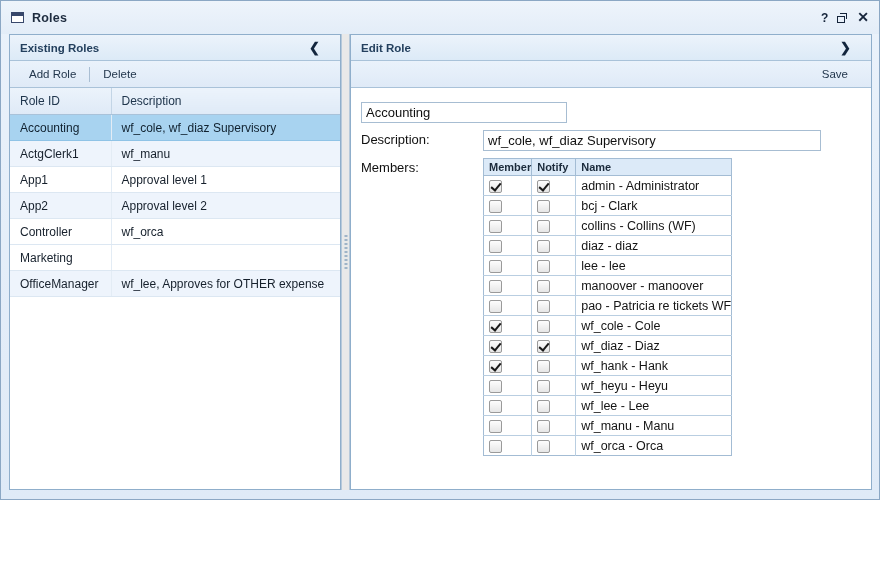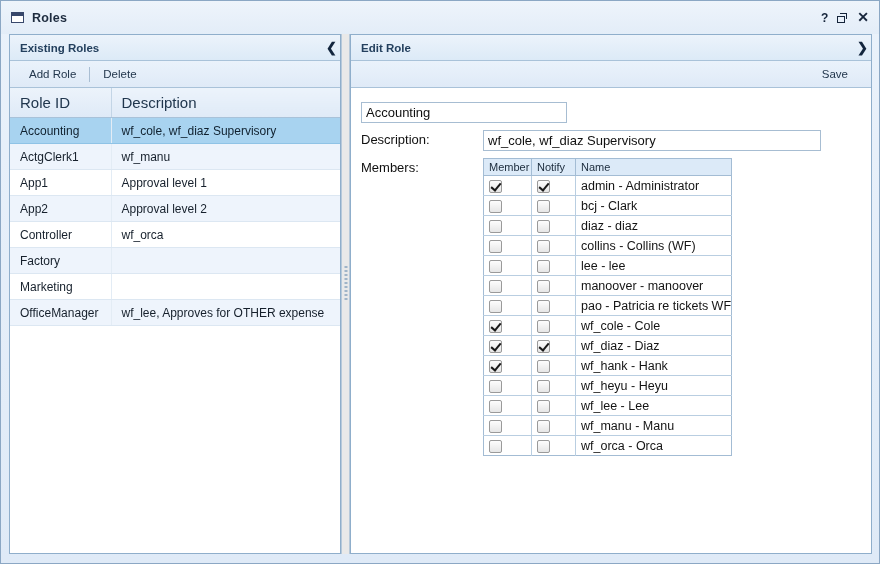--- a/index.html
+++ b/index.html
@@ -14,21 +14,21 @@
     font-size: 12px;
     color: #1f1f1f;
     overflow: hidden;
   }
 
   
   .window {
     position: absolute;
     left: 0; top: 0;
     width: 880px;
-    height: 564px;
+    height: 500px;
     box-sizing: border-box;
     background: linear-gradient(to bottom, #eaf2fb 0%, #dfeaf7 100%);
     border: 1px solid #8ba7c4;
     display: flex;
     flex-direction: column;
   }
 
   
   .titlebar {
     height: 33px;
@@ -145,21 +145,21 @@
       transparent 2px, transparent 4px
     );
   }
 
   
   .panel-header {
     height: 26px;
     flex: 0 0 26px;
     display: flex;
     align-items: center;
-    padding: 0 3px 0 10px;
+    padding: 0 20px 0 10px;
     background: linear-gradient(to bottom, #ecf3fb 0%, #dceaf7 100%);
     border-bottom: 1px solid #a9c2d9;
     box-sizing: border-box;
   }
   .panel-header-title {
     font-weight: bold;
     font-size: 11.5px;
     color: #24405e;
   }
   .ph-spacer { flex: 1; }
@@ -211,21 +211,21 @@
     width: 100%;
     border-collapse: collapse;
     table-layout: fixed;
     font-size: 12px;
   }
   table.roles-grid th {
     background: linear-gradient(to bottom, #ecf3fb 0%, #dfeaf7 100%);
     border-bottom: 1px solid #a9c2d9;
     border-right: 1px solid #c3d5e6;
     font-weight: normal;
-    font-size: 15px;
+    font-size: 12px;
     color: #20364d;
     text-align: left;
     padding: 6px 0 6px 10px;
     height: 25px;
     box-sizing: border-box;
   }
   table.roles-grid th:last-child { border-right: none; }
   table.roles-grid td {
     padding: 4px 0 4px 10px;
     height: 26px;
@@ -285,21 +285,21 @@
     border-collapse: collapse;
     table-layout: fixed;
     border: 1px solid #a3bcd4;
     font-size: 12.5px;
     background: #ffffff;
   }
   table.members th {
     background: #dceaf8;
     border-right: 1px solid #a3bcd4;
     border-bottom: 1px solid #a3bcd4;
-    font-weight: normal;
+    font-weight: bold;
     font-size: 11px;
     color: #1b2b3c;
     text-align: left;
     padding: 2px 0 2px 5px;
     height: 16px;
     box-sizing: border-box;
   }
   table.members th:last-child { border-right: none; }
   table.members td {
     border-right: 1px solid #b9cee1;
@@ -399,24 +399,20 @@
                 <td>Approval level 1</td>
               </tr>
               <tr class="row-alt">
                 <td>App2</td>
                 <td>Approval level 2</td>
               </tr>
               <tr>
                 <td>Controller</td>
                 <td>wf_orca</td>
               </tr>
-              <tr class="row-alt">
-                <td>Factory</td>
-                <td></td>
-              </tr>
               <tr>
                 <td>Marketing</td>
                 <td></td>
               </tr>
               <tr class="row-alt">
                 <td>OfficeManager</td>
                 <td>wf_lee, Approves for OTHER expense</td>
               </tr>
             </tbody>
         </table>
@@ -470,26 +466,26 @@
                   <td>admin - Administrator</td>
                 </tr>
                 <tr>
                   <td class="cell-ck"><span class="ckbox"></span></td>
                   <td class="cell-ck"><span class="ckbox"></span></td>
                   <td>bcj - Clark</td>
                 </tr>
                 <tr>
                   <td class="cell-ck"><span class="ckbox"></span></td>
                   <td class="cell-ck"><span class="ckbox"></span></td>
+                  <td>collins - Collins (WF)</td>
+                </tr>
+                <tr>
+                  <td class="cell-ck"><span class="ckbox"></span></td>
+                  <td class="cell-ck"><span class="ckbox"></span></td>
                   <td>diaz - diaz</td>
-                </tr>
-                <tr>
-                  <td class="cell-ck"><span class="ckbox"></span></td>
-                  <td class="cell-ck"><span class="ckbox"></span></td>
-                  <td>collins - Collins (WF)</td>
                 </tr>
                 <tr>
                   <td class="cell-ck"><span class="ckbox"></span></td>
                   <td class="cell-ck"><span class="ckbox"></span></td>
                   <td>lee - lee</td>
                 </tr>
                 <tr>
                   <td class="cell-ck"><span class="ckbox"></span></td>
                   <td class="cell-ck"><span class="ckbox"></span></td>
                   <td>manoover - manoover</td>

